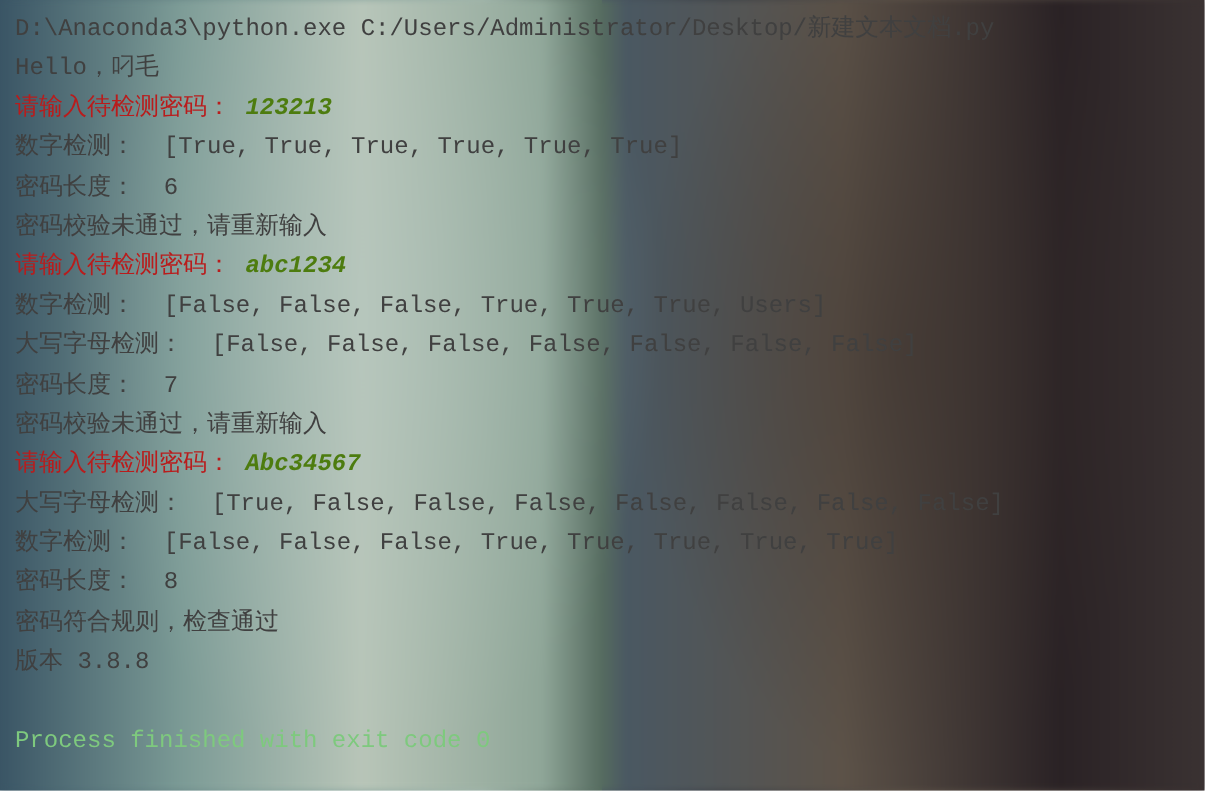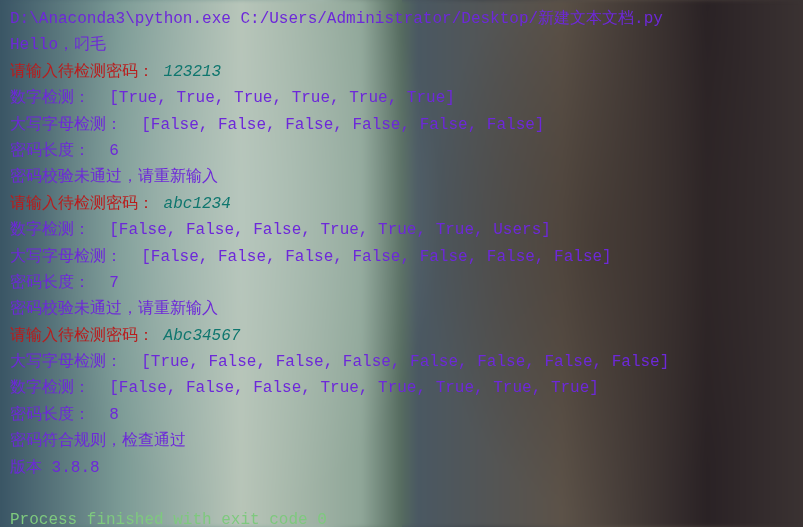--- a/index.html
+++ b/index.html
@@ -44,36 +44,35 @@
       filter: blur(2px);
     }
     .content {
       position: relative;
       padding: 6px 10px;
       z-index: 1;
     }
     .line {
       white-space: pre;
     }
-    .white { color: #6d28d9; }
+    .white { color: #404040; }
     .cyan { color: #b91c1c; }
-    .green { color: #0f766e; font-style: italic; }
+    .green { color: #4d7c0f; font-style: italic; font-weight: bold; }
     .greenish { color: #7ec97e; }
   </style>
 </head>
 <body>
 
 <div class="bg"></div>
 <div class="content">
   <div class="line white">D:\Anaconda3\python.exe C:/Users/Administrator/Desktop/新建文本文档.py</div>
   <div class="line white">Hello，叼毛</div>
 
   <div class="line"><span class="cyan">请输入待检测密码：</span> <span class="green">123213</span></div>
   <div class="line white"><span>数字检测：</span>  <span>[True, True, True, True, True, True]</span></div>
-  <div class="line white"><span>大写字母检测：</span>  <span>[False, False, False, False, False, False]</span></div>
   <div class="line white"><span>密码长度：</span>  <span>6</span></div>
   <div class="line white">密码校验未通过，请重新输入</div>
 
   <div class="line"><span class="cyan">请输入待检测密码：</span> <span class="green">abc1234</span></div>
   <div class="line white"><span>数字检测：</span>  <span>[False, False, False, True, True, True, Users]</span></div>
   <div class="line white"><span>大写字母检测：</span>  <span>[False, False, False, False, False, False, False]</span></div>
   <div class="line white"><span>密码长度：</span>  <span>7</span></div>
   <div class="line white">密码校验未通过，请重新输入</div>
 
   <div class="line"><span class="cyan">请输入待检测密码：</span> <span class="green">Abc34567</span></div>

